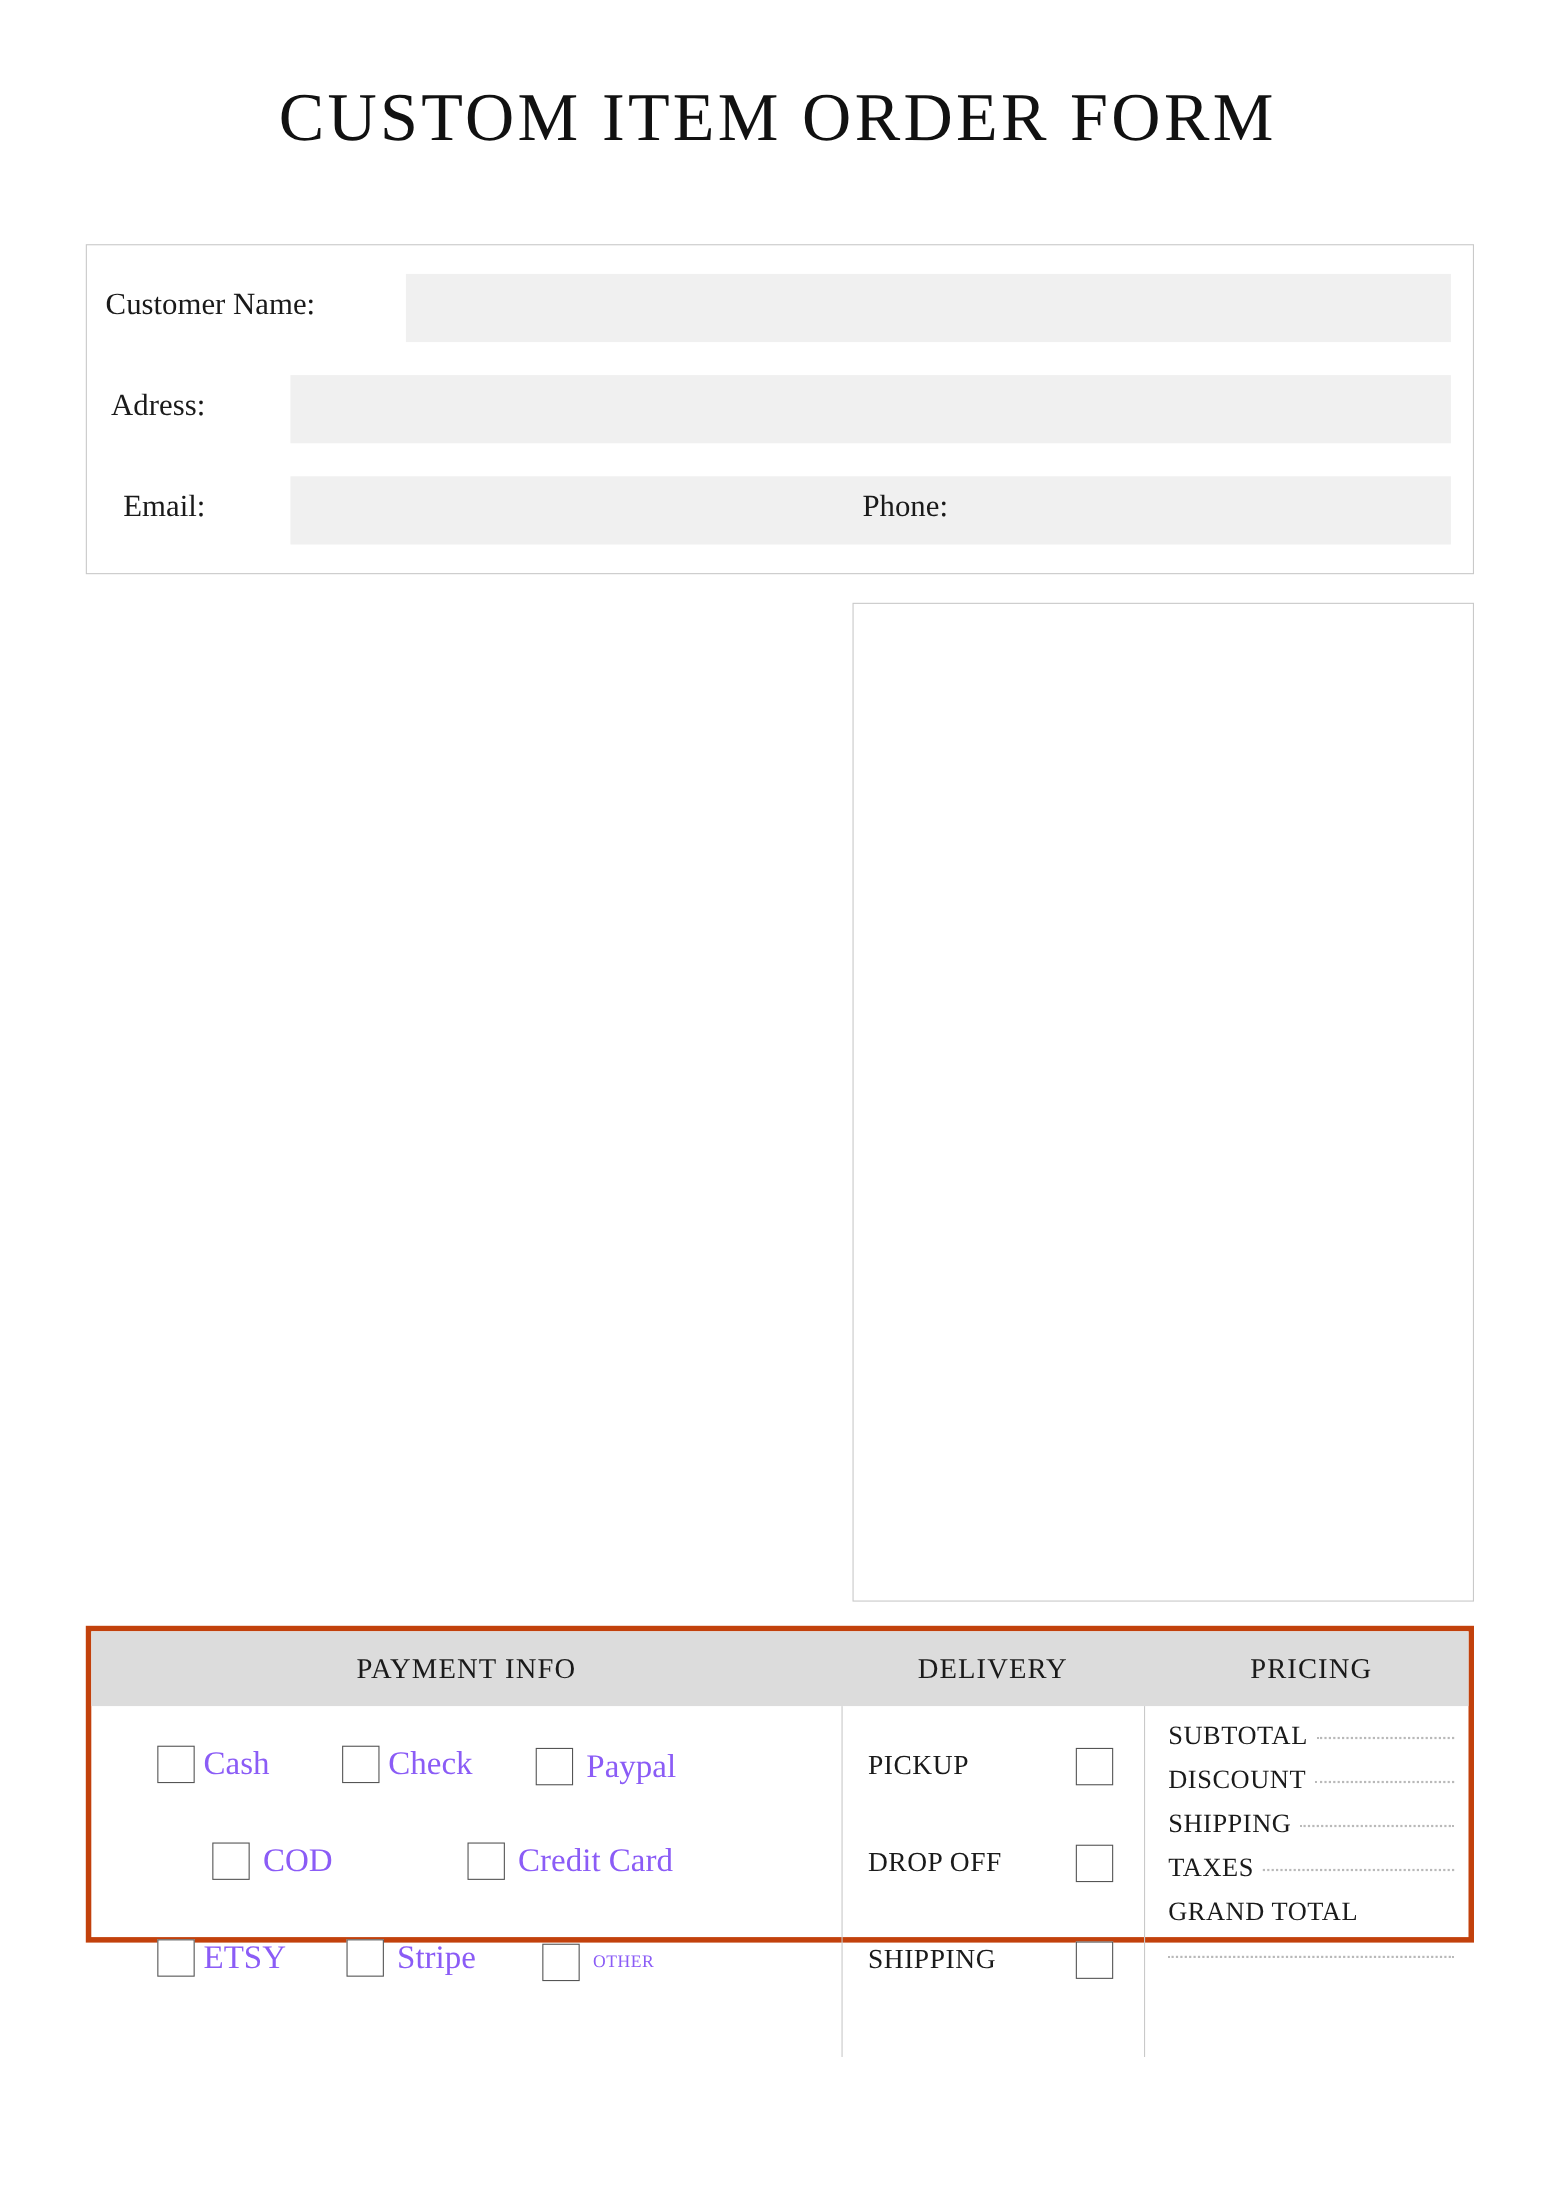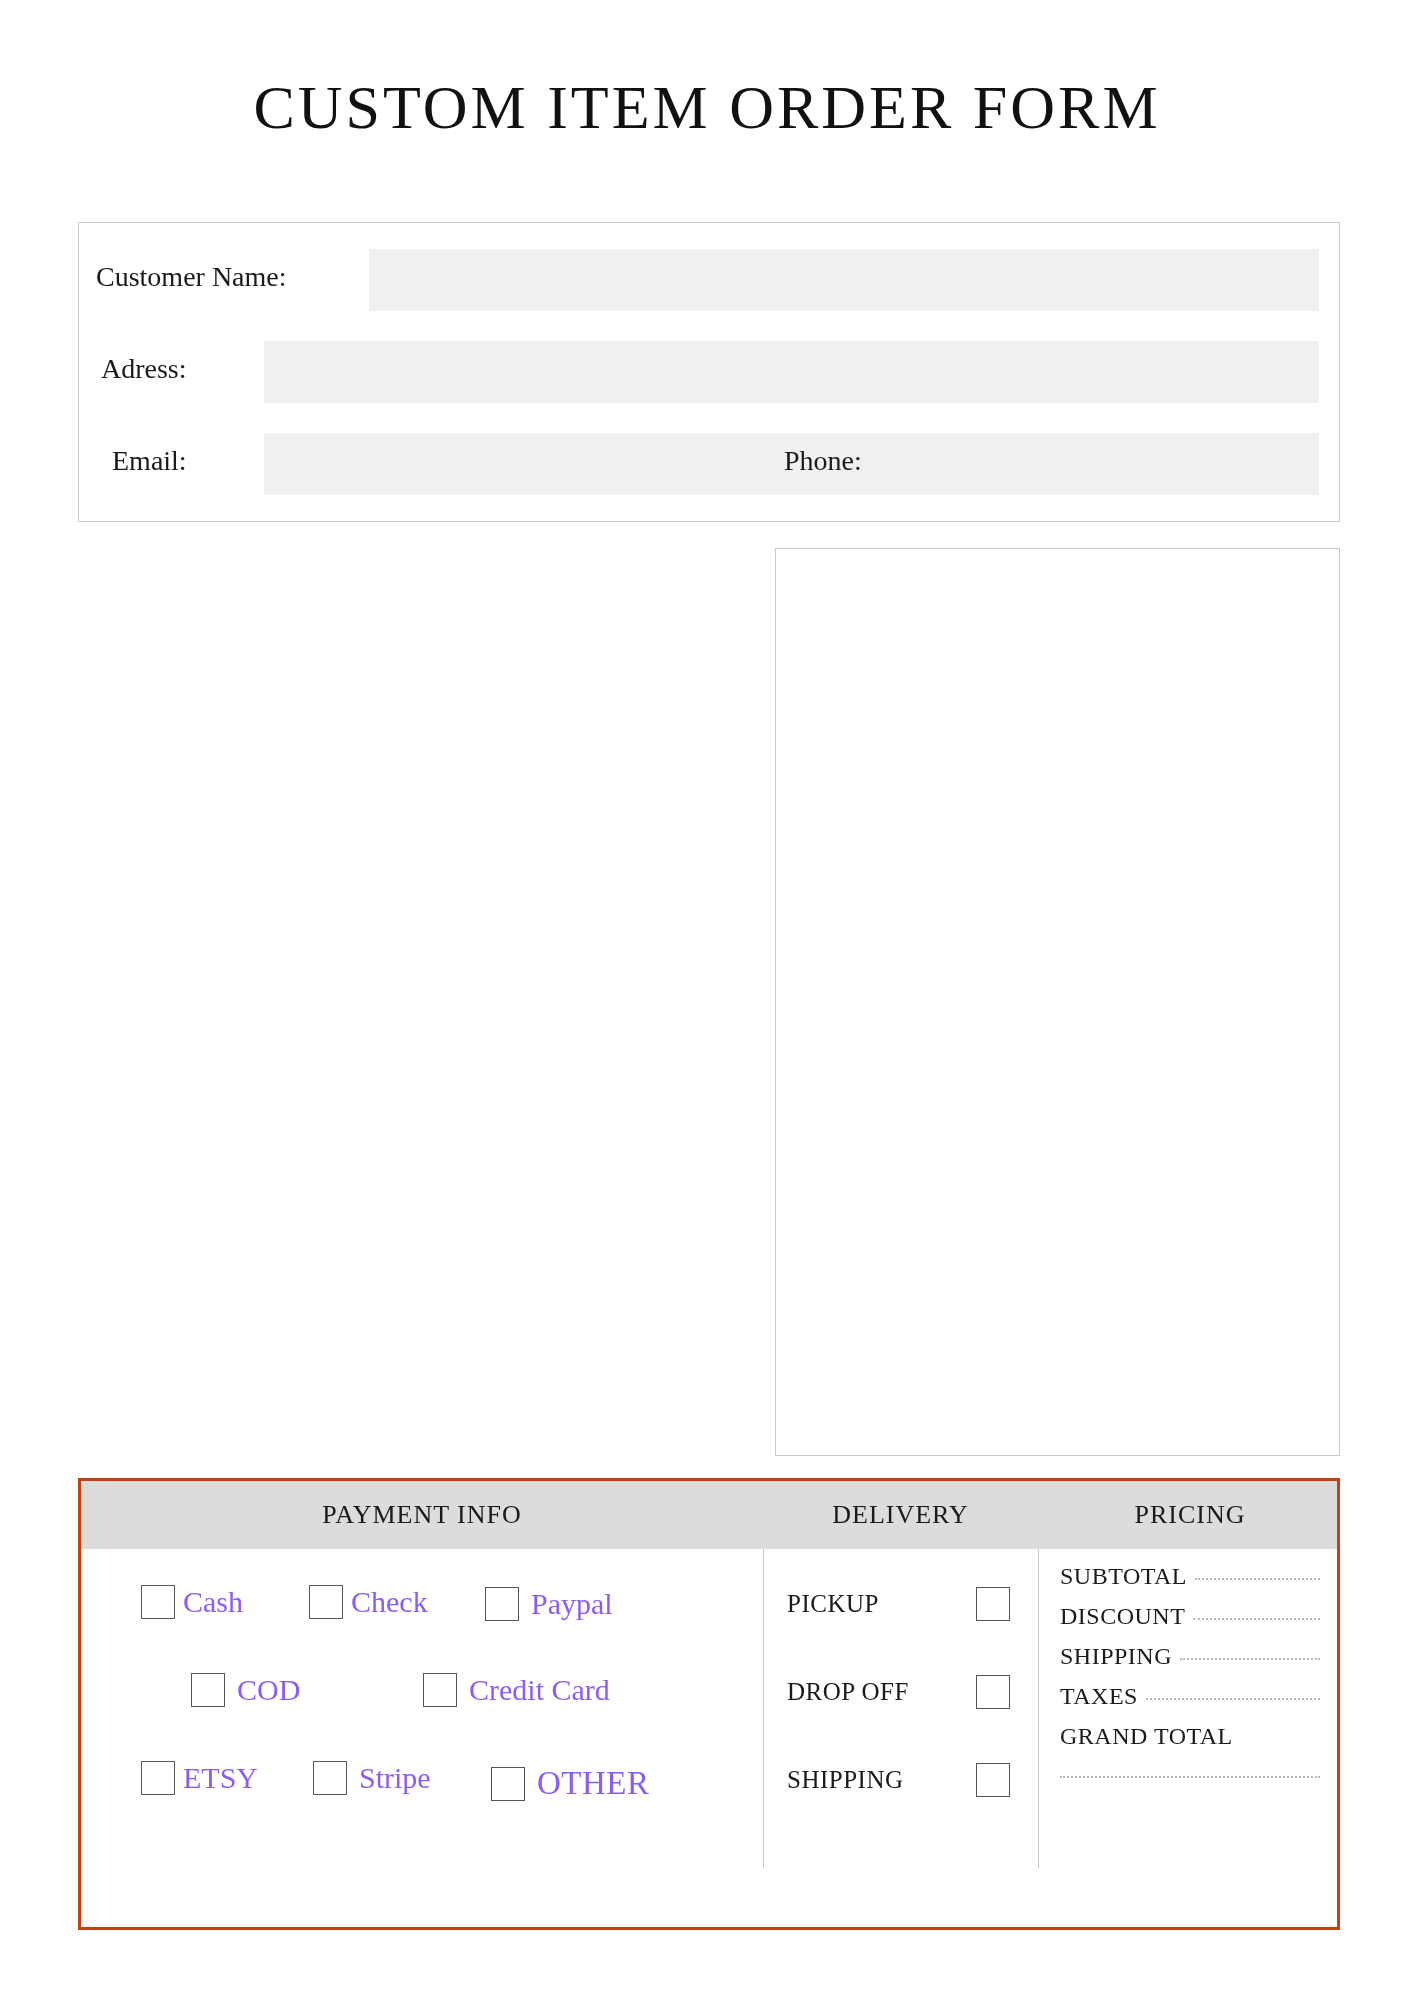--- a/index.html
+++ b/index.html
@@ -119,22 +119,22 @@
     border: 1px solid #c9c9c9;
     background: #fff;
   }
 
   
   .bottom-box {
     position: absolute;
     left: 78px;
     top: 1478px;
     width: 1262px;
-    height: 452px;
-    border: 3px solid #c2410c;
+    height: 288px;
+    border: 5px solid #c2410c;
     background: #fff;
   }
   .bottom-header {
     position: absolute;
     left: 0; top: 0;
     width: 100%;
     height: 68px;
     background: #dcdcdc;
   }
   .bh-cell {
@@ -179,21 +179,21 @@
     border: 1.6px solid #555;
     background: #fff;
     flex: 0 0 auto;
   }
   .chk-label {
     font-size: 30px;
     margin-left: 8px;
     white-space: nowrap;
     color: #8b5cf6;
   }
-  .chk-label.small { font-size: 33px; letter-spacing: 0.5px; }
+  .chk-label.small { font-size: 16px; letter-spacing: 0.5px; }
   .chk-label.gap { margin-left: 12px; }
 
   
   .del-area {
     position: absolute;
     left: 682px; top: 68px;
     width: 275px; height: 319px;
   }
   .del-row {
     position: absolute;

